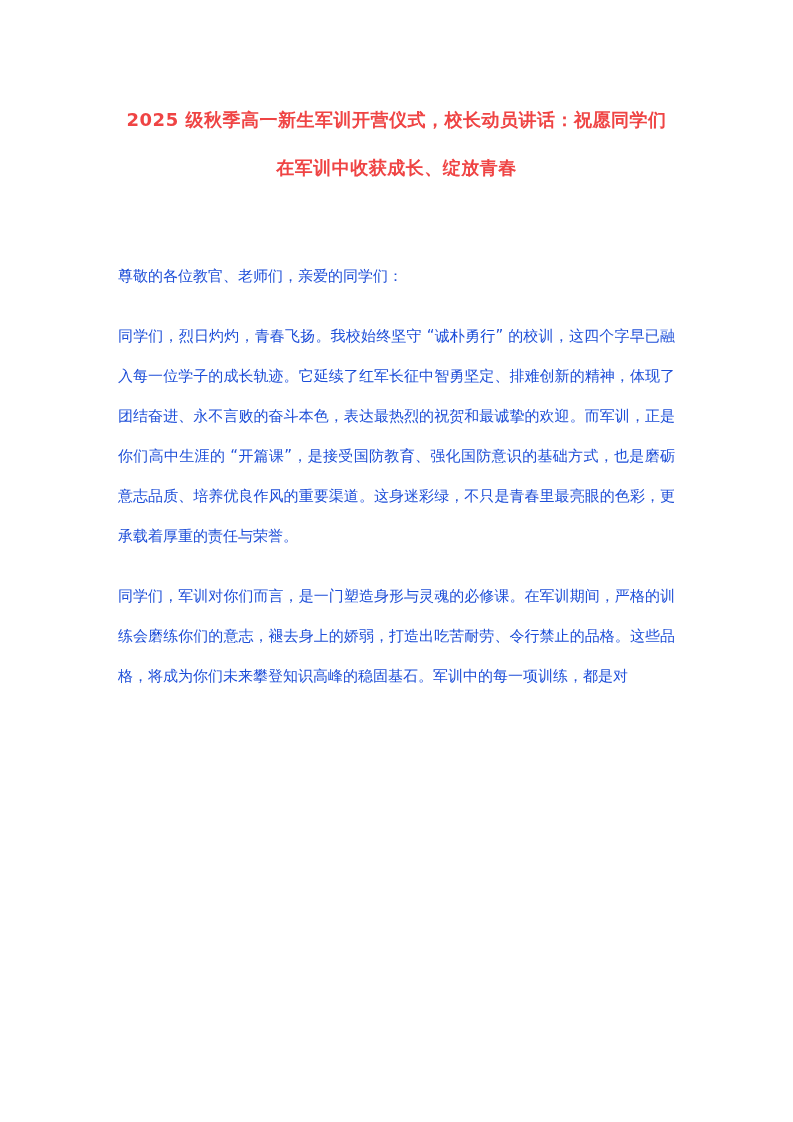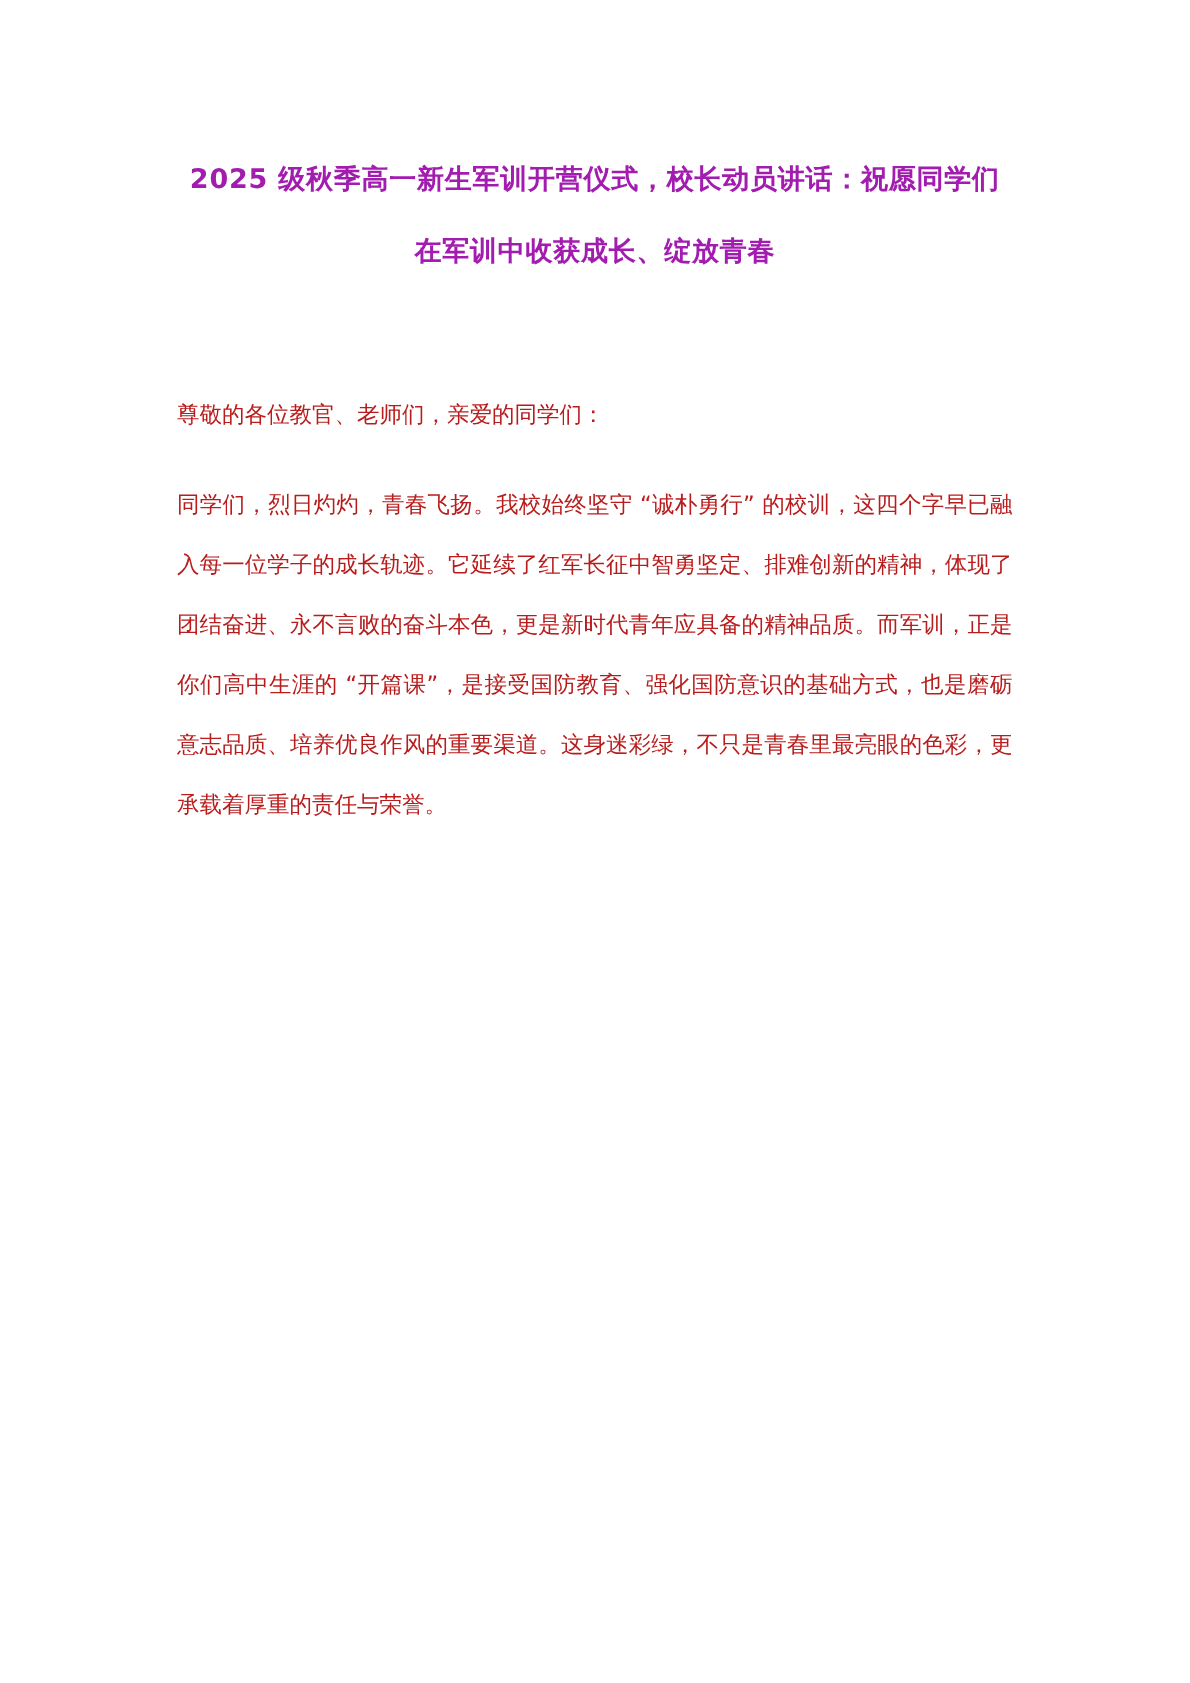--- a/index.html
+++ b/index.html
@@ -18,39 +18,40 @@
     overflow: hidden;
     font-family: "DejaVu Sans", "Liberation Sans", sans-serif;
   }
   .doc-title {
     margin: 0;
     padding-top: 96px;
     font-size: 18px;
     font-weight: bold;
     line-height: 48px;
     text-align: center;
-    color: #a21caf;
+    color: #ef4444;
     letter-spacing: 0.5px;
   }
   .doc-body p {
     margin: 0 0 20px 0;
     font-size: 15px;
     line-height: 40px;
     text-align: justify;
     text-justify: inter-ideograph;
-    color: #b91c1c;
+    color: #1d4ed8;
     word-break: break-all;
   }
   .doc-body p.first-para {
     margin-top: 64px;
   }
 </style>
 </head>
 <body>
 
 <div class="doc-page">
   <h1 class="doc-title">2025 级秋季高一新生军训开营仪式，校长动员讲话：祝愿同学们在军训中收获成长、绽放青春</h1>
 
   <div class="doc-body">
     <p class="first-para">尊敬的各位教官、老师们，亲爱的同学们：</p>
-    <p>同学们，烈日灼灼，青春飞扬。我校始终坚守 “诚朴勇行” 的校训，这四个字早已融入每一位学子的成长轨迹。它延续了红军长征中智勇坚定、排难创新的精神，体现了团结奋进、永不言败的奋斗本色，更是新时代青年应具备的精神品质。而军训，正是你们高中生涯的 “开篇课”，是接受国防教育、强化国防意识的基础方式，也是磨砺意志品质、培养优良作风的重要渠道。这身迷彩绿，不只是青春里最亮眼的色彩，更承载着厚重的责任与荣誉。</p>
+    <p>同学们，烈日灼灼，青春飞扬。我校始终坚守 “诚朴勇行” 的校训，这四个字早已融入每一位学子的成长轨迹。它延续了红军长征中智勇坚定、排难创新的精神，体现了团结奋进、永不言败的奋斗本色，表达最热烈的祝贺和最诚挚的欢迎。而军训，正是你们高中生涯的 “开篇课”，是接受国防教育、强化国防意识的基础方式，也是磨砺意志品质、培养优良作风的重要渠道。这身迷彩绿，不只是青春里最亮眼的色彩，更承载着厚重的责任与荣誉。</p>
+    <p>同学们，军训对你们而言，是一门塑造身形与灵魂的必修课。在军训期间，严格的训练会磨练你们的意志，褪去身上的娇弱，打造出吃苦耐劳、令行禁止的品格。这些品格，将成为你们未来攀登知识高峰的稳固基石。军训中的每一项训练，都是对</p>
   </div>
 </div>
 
 </body></html>

